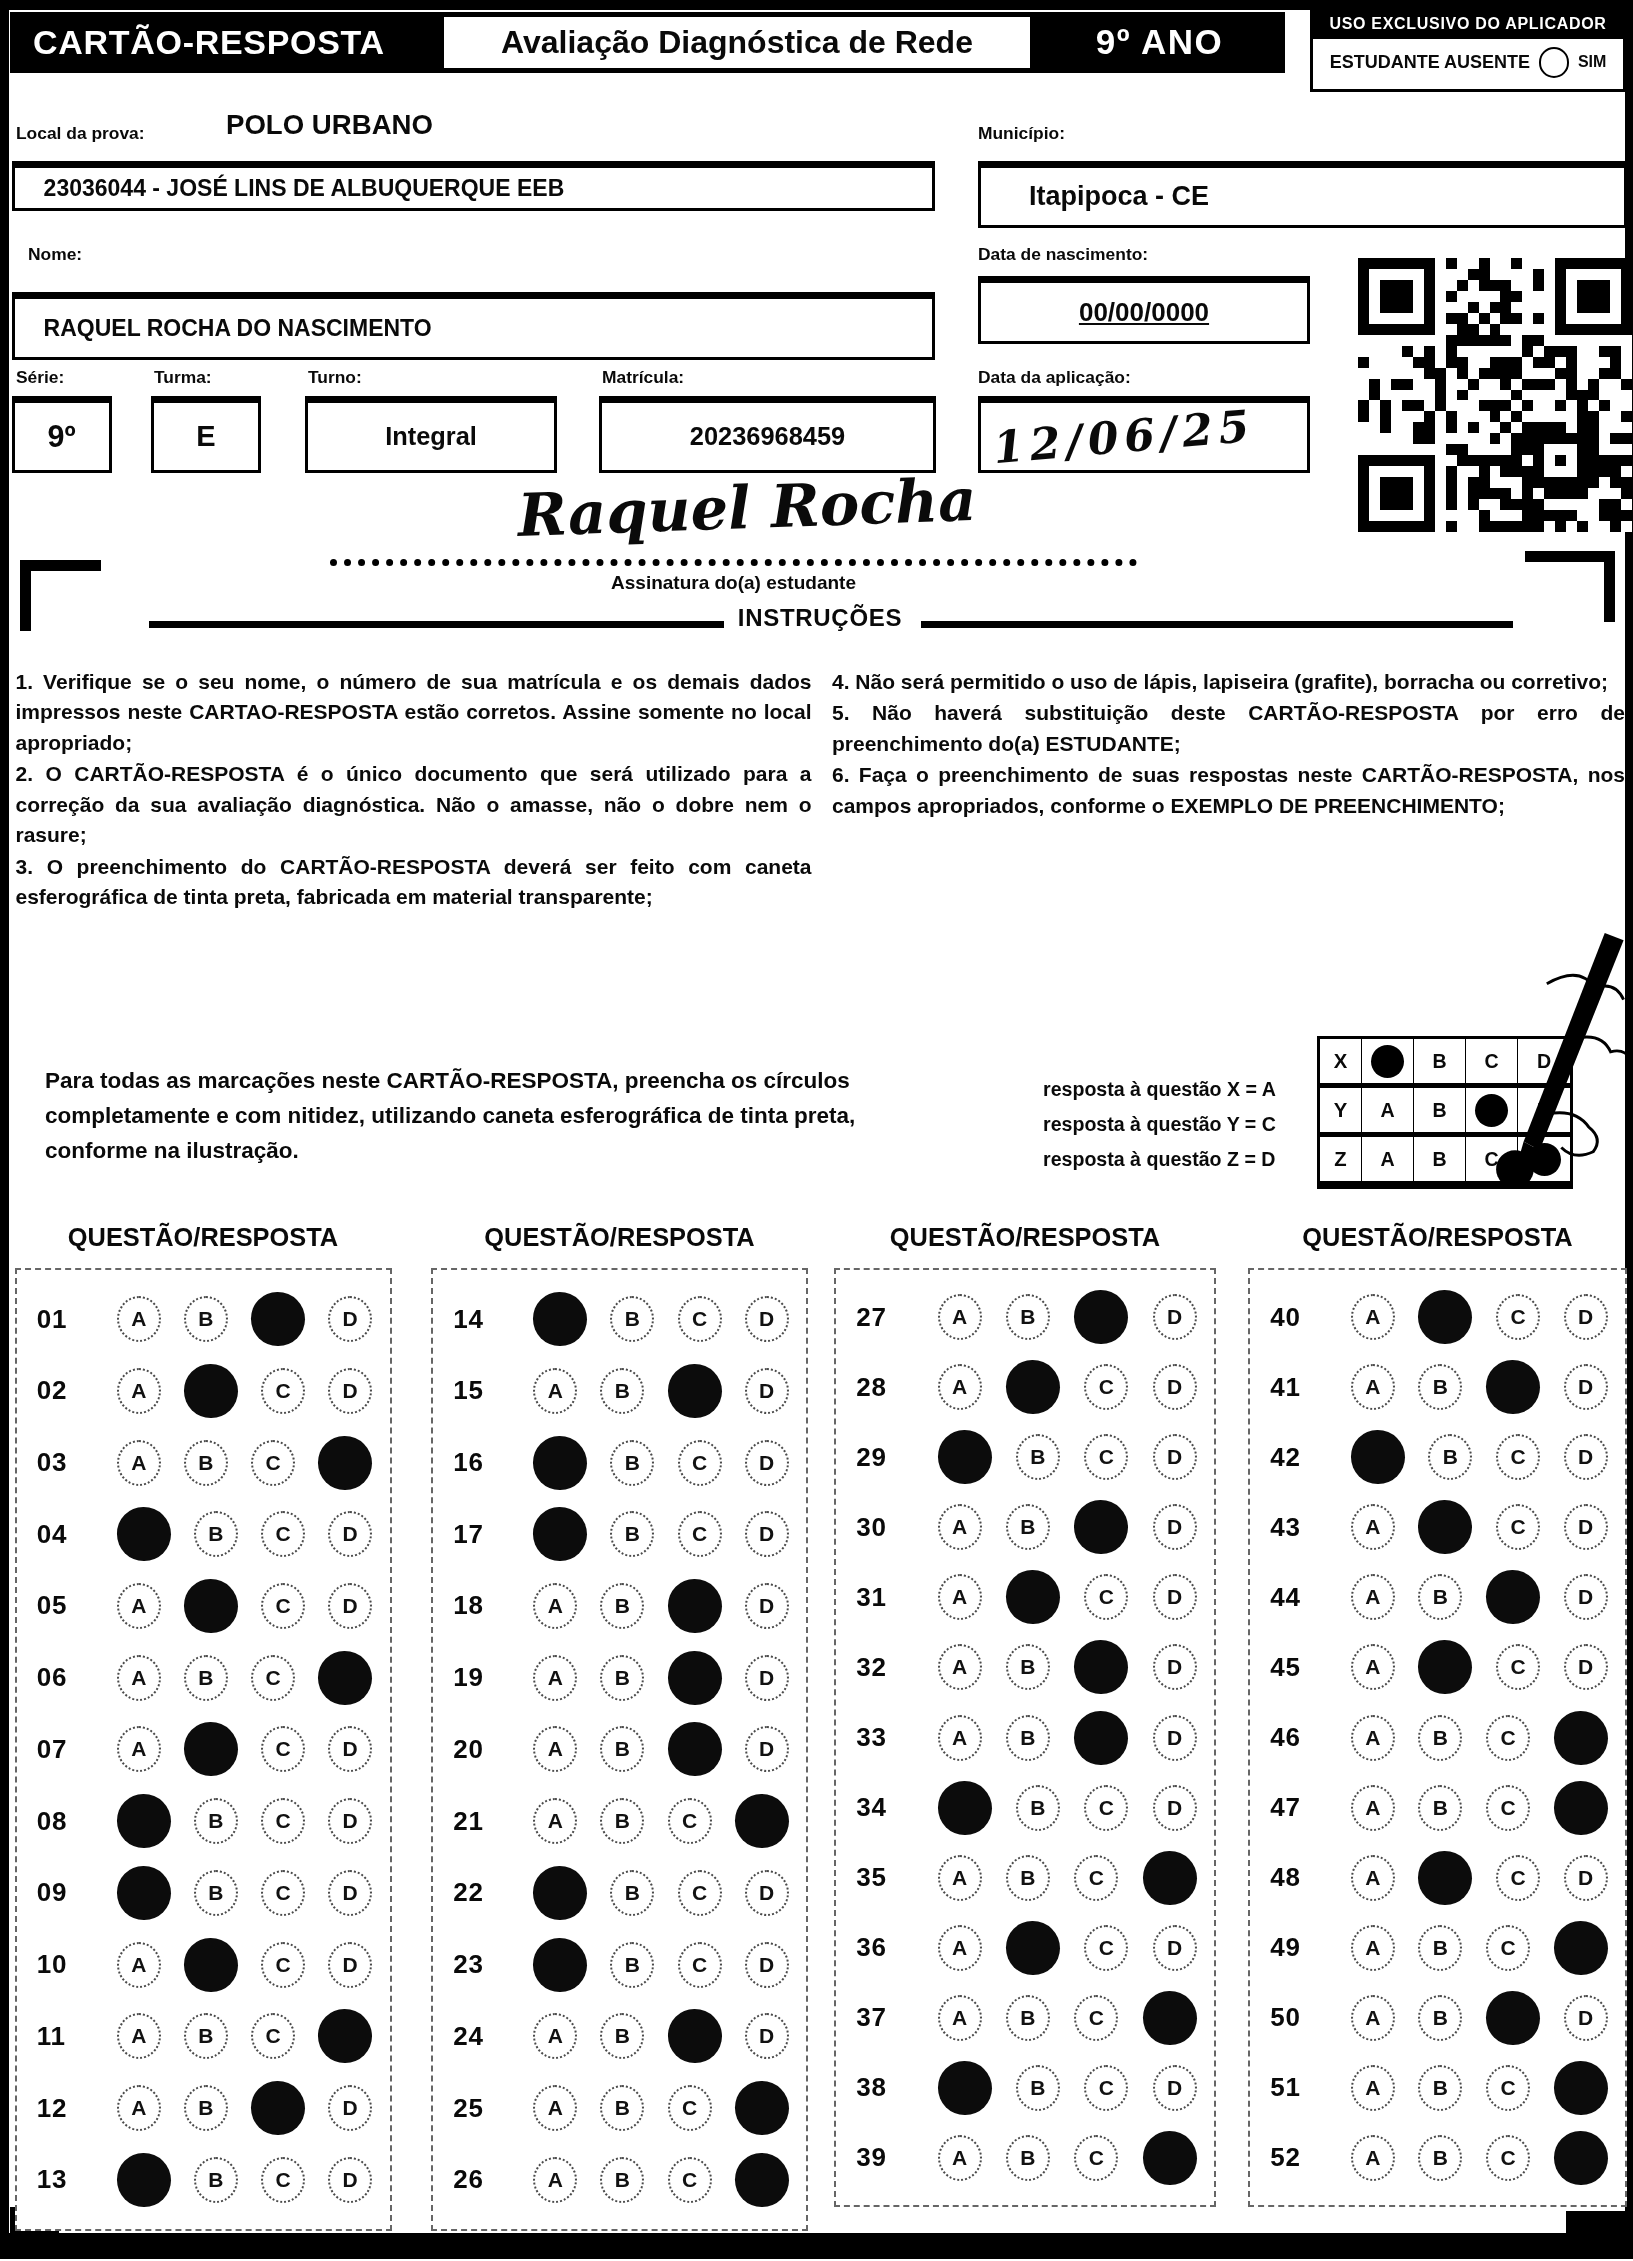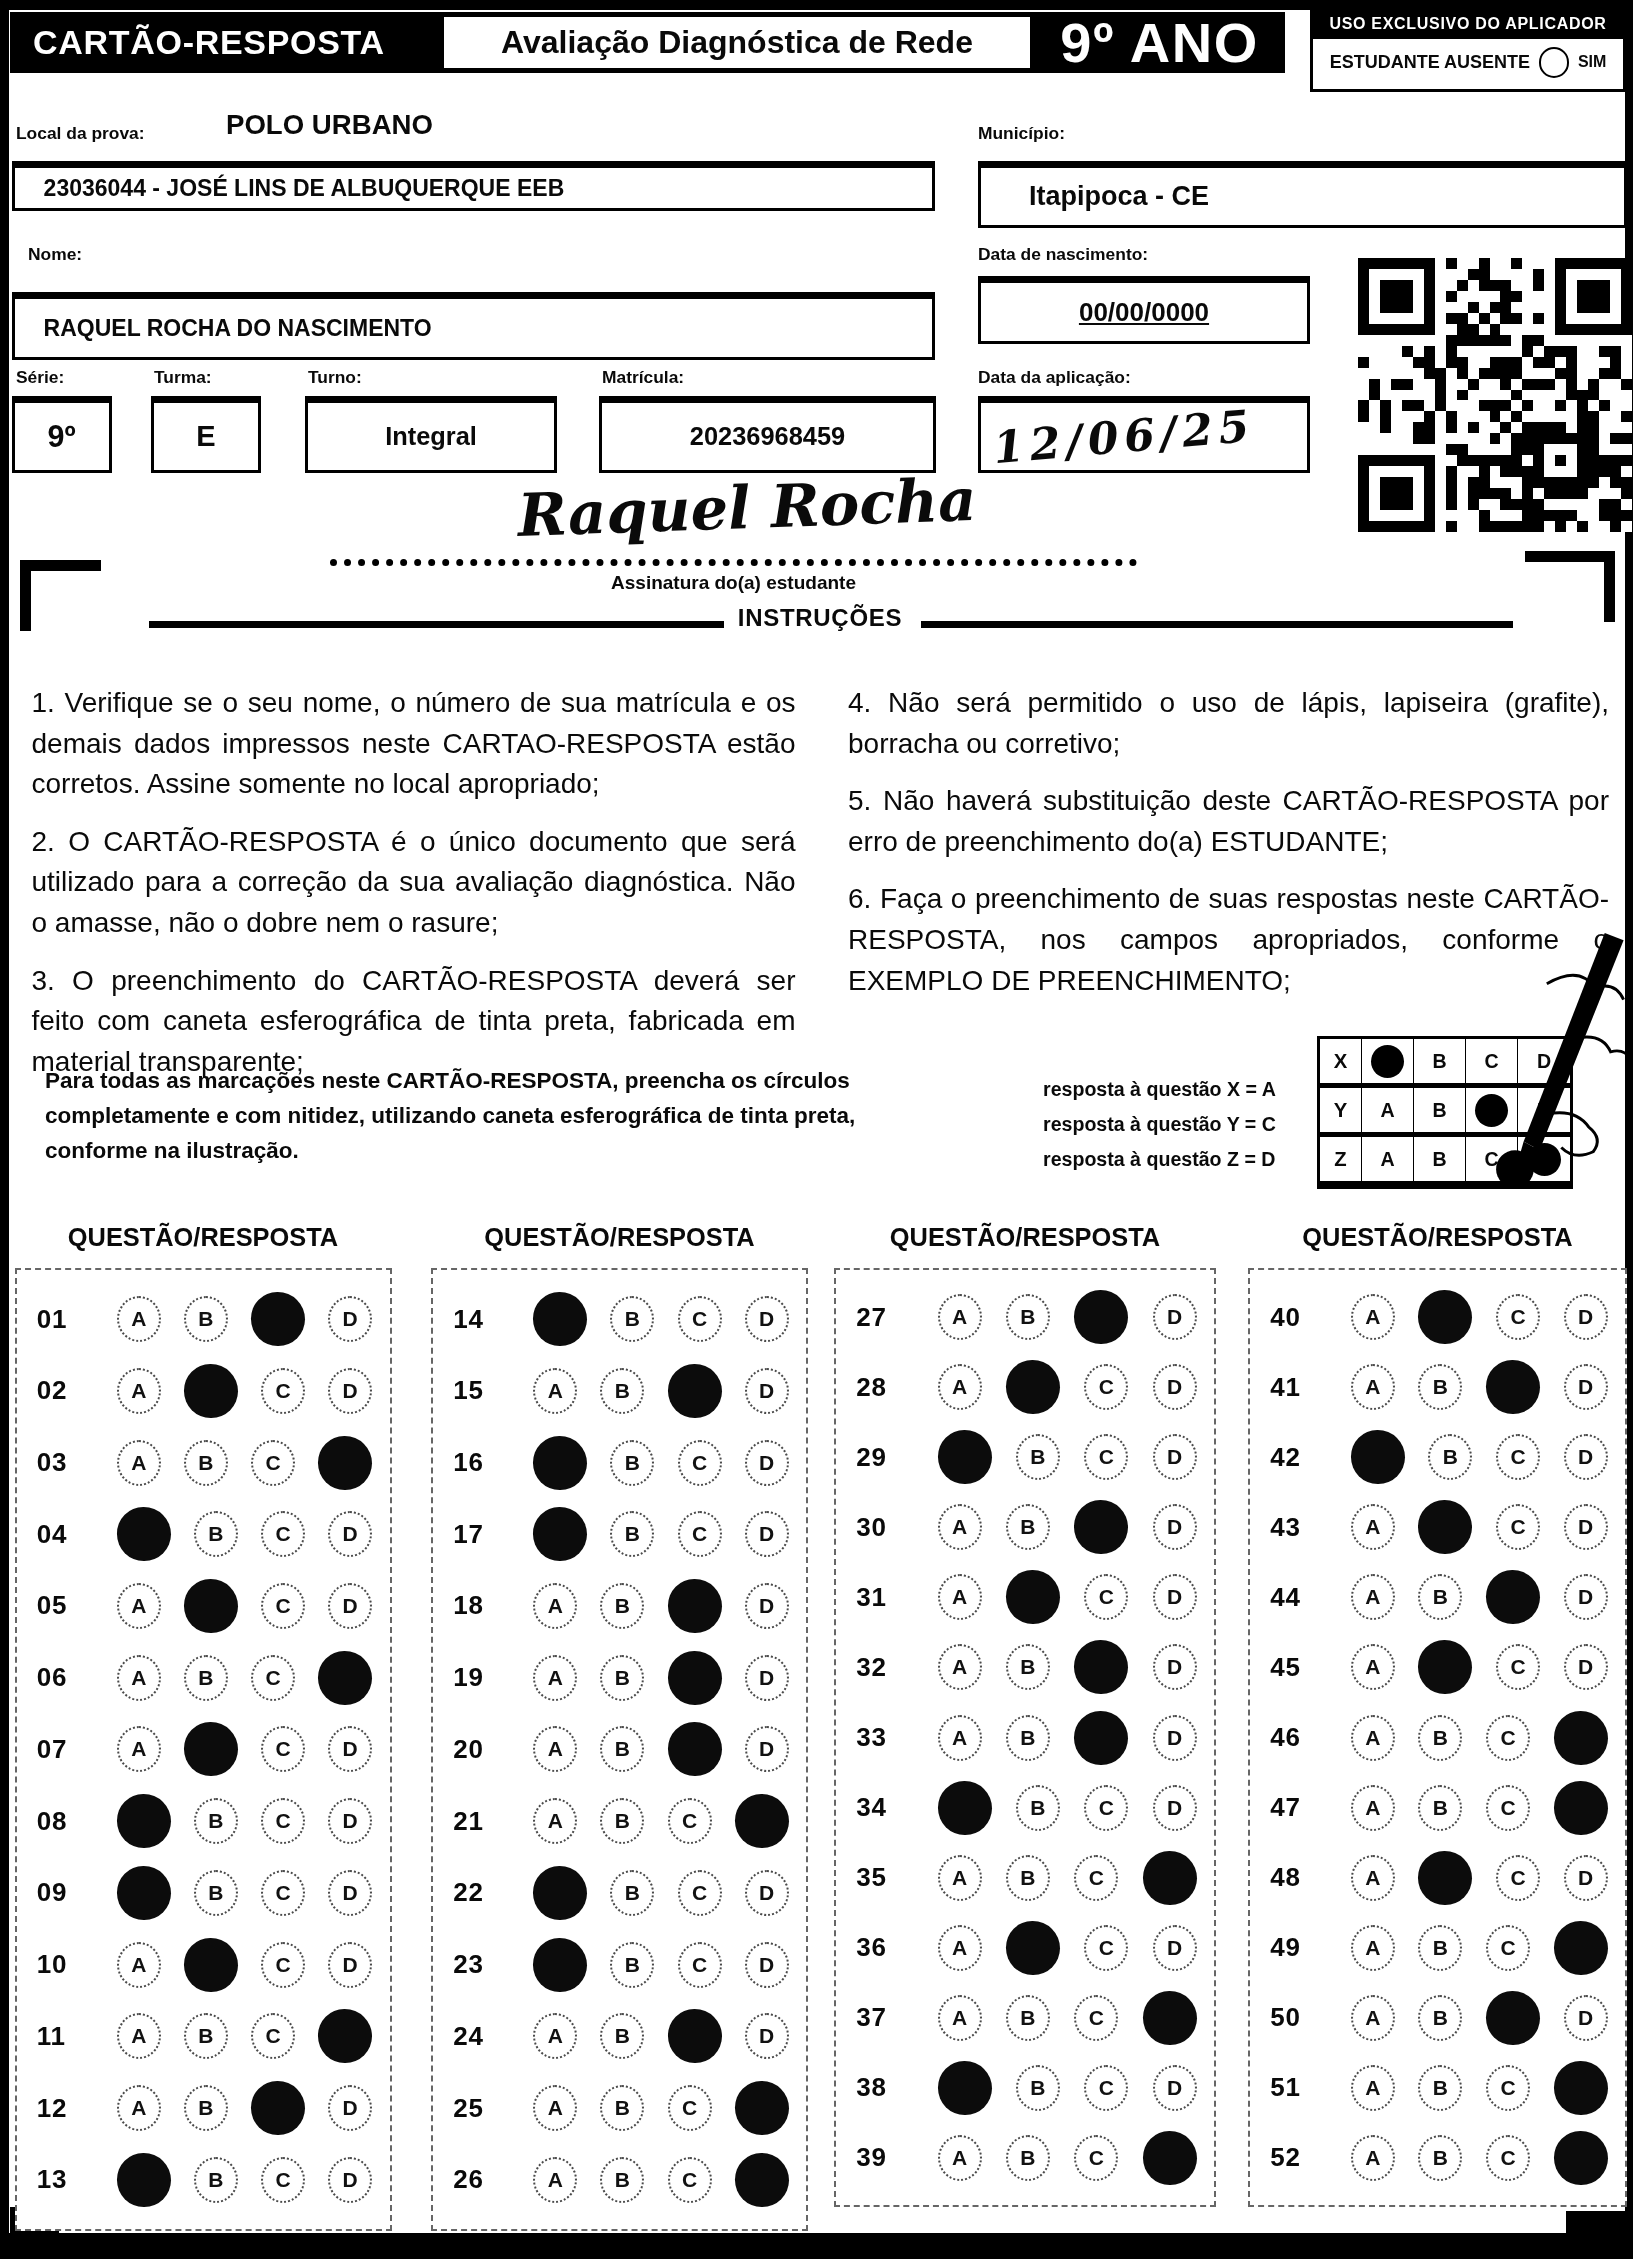--- a/index.html
+++ b/index.html
@@ -15,21 +15,21 @@
   #frame-left{left:0;top:0;width:9.4px;height:2258px;}
   #frame-right{left:2240;top:0;width:8.7px;height:2258px;left:1625px;}
   #frame-bottom{left:0;top:2233px;width:1634px;height:26px;}
   #frame-nub-l{left:10.2px;top:2207px;width:49px;height:26px;}
   #frame-nub-r{left:1566px;top:2211px;width:59px;height:22px;}
 
   
   #hdr-strip{left:10.2px;top:11.6px;width:1275px;height:61px;background:#000;}
   #hdr-card-title{left:33px;top:11.6px;width:406px;height:61px;color:#fff;display:flex;align-items:center;font-size:34px;font-weight:800;letter-spacing:0.7px;white-space:nowrap;}
   #hdr-panel{left:444px;top:16.7px;width:586px;height:51px;background:#fff;display:flex;align-items:center;justify-content:center;font-size:32px;font-weight:800;white-space:nowrap;}
-  #hdr-grade{left:1036px;top:11.6px;width:247px;height:61px;color:#fff;display:flex;align-items:center;justify-content:center;font-size:56px;font-weight:800;letter-spacing:1.5px;white-space:nowrap;}
+  #hdr-grade{left:1036px;top:11.6px;width:247px;height:61px;color:#fff;display:flex;align-items:center;justify-content:center;font-size:35px;font-weight:800;letter-spacing:1.5px;white-space:nowrap;}
   #app-box{left:1310px;top:5.8px;width:316px;height:86px;border:3.6px solid #000;background:#fff;box-sizing:border-box;}
   #app-box .tbar{height:30.5px;background:#000;color:#fff;display:flex;align-items:center;justify-content:center;font-size:16px;font-weight:700;letter-spacing:0.7px;white-space:nowrap;}
   #app-box .bodyr{height:46px;display:flex;align-items:center;justify-content:center;gap:8.7px;}
   #app-box .lblb{font-size:18px;font-weight:800;white-space:nowrap;}
   #app-box .circ{width:30.5px;height:30.5px;border:2.9px solid #000;border-radius:50%;box-sizing:border-box;background:#fff;}
   #app-box .sim{font-size:16px;font-weight:800;}
 
   
   .flbl{font-size:17.4px;font-weight:700;white-space:nowrap;}
   .fbox{border:3.6px solid #000;border-top:7.3px solid #000;background:#fff;display:flex;align-items:center;box-sizing:border-box;}
@@ -75,21 +75,21 @@
   #cm-r-h{left:1525px;top:551px;width:90px;height:11px;}
   #cm-r-v{left:1604px;top:551px;width:11px;height:71px;}
 
   
   #ins-line-l{left:149px;top:621px;width:575px;height:7.3px;}
   #ins-title{left:725px;top:604px;width:190px;text-align:center;font-size:24px;font-weight:800;letter-spacing:0.7px;}
   #ins-line-r{left:921px;top:621px;width:592px;height:7.3px;}
   .ins{position:absolute;top:666px;}
   #ins-left{left:14.5px;width:798px;}
   #ins-right{left:831px;width:795px;}
-  .ins p{margin:17px;font-size:28px;font-weight:400;line-height:1.45;text-align:justify;}
+  .ins p{margin:1px;font-size:21px;font-weight:700;line-height:1.45;text-align:justify;}
 
   
   #ex-text{left:45px;top:1064px;width:820px;font-size:22.5px;font-weight:600;line-height:1.55;text-align:left;}
   #ex-legend{left:1043px;top:1072px;font-size:19.6px;font-weight:700;line-height:1.78;white-space:nowrap;}
   #ex-grid{left:1317px;top:1036px;border:3.6px solid #000;display:grid;grid-template-columns:42px 52px 52px 52px 52px;background:#fff;}
   .ex-cell{height:44px;border-right:1.5px solid #000;border-bottom:5.8px solid #000;display:flex;align-items:center;justify-content:center;font-size:19.6px;font-weight:700;background:#fff;}
   .ex-cell.lab{font-size:20.3px;font-weight:800;}
   .ex-cell:nth-child(5n){border-right:none;}
   .ex-dot{width:33px;height:33px;background:#000;border-radius:50%;}
   #pen-svg{left:1477px;top:933px;pointer-events:none;}

